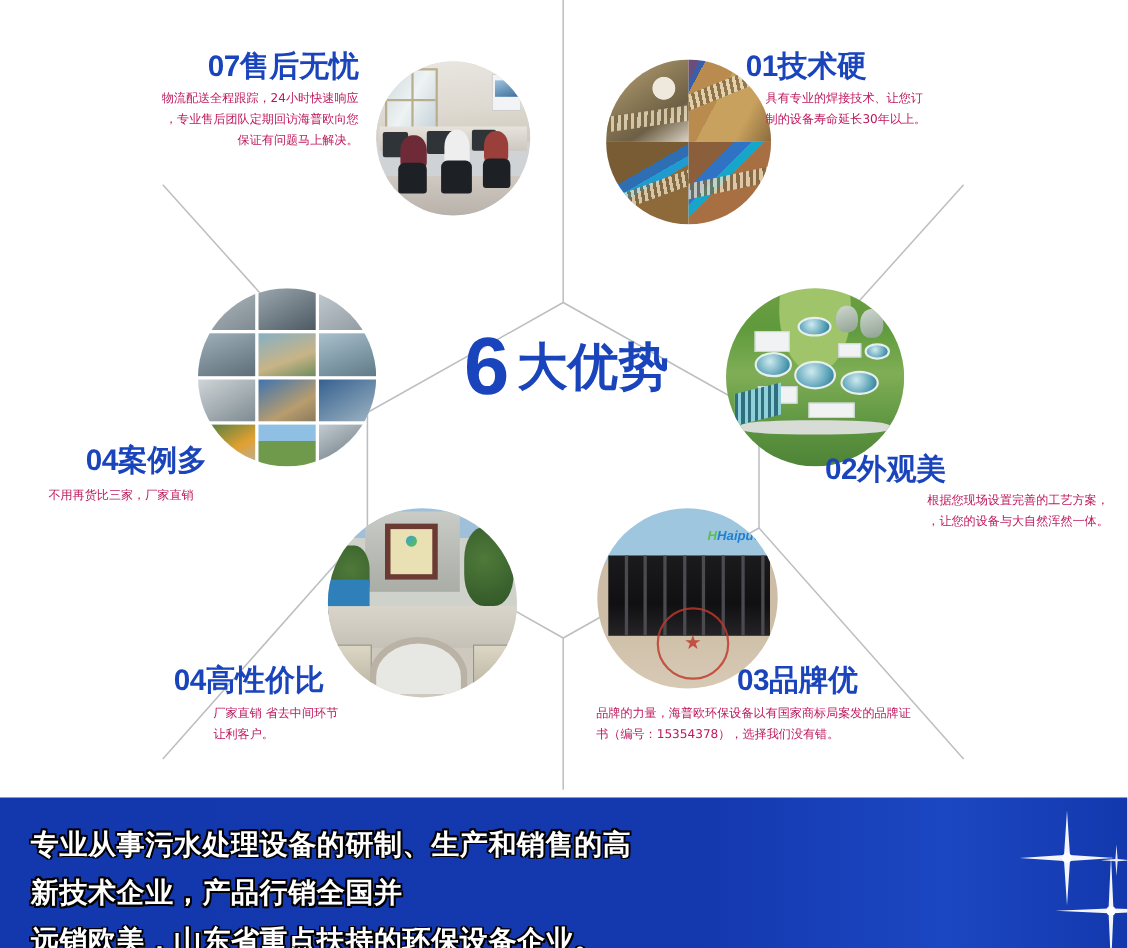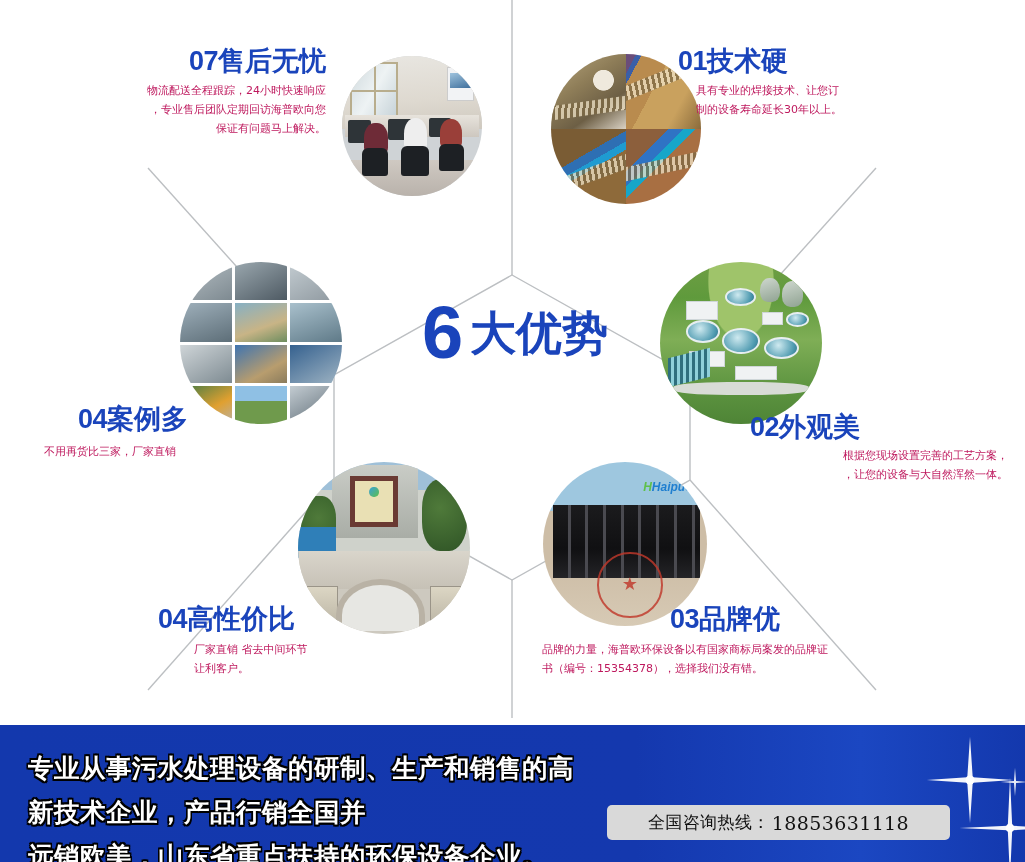--- a/index.html
+++ b/index.html
@@ -362,18 +362,14 @@
         <polygon points="50,8 53,47 92,50 53,53 50,92 47,53 8,50 47,47"></polygon>
       </g>
     </svg>
 
     <div class="banner-text">
       <div>专业从事污水处理设备的研制、生产和销售的高新技术企业，产品行销全国并</div>
       <div>远销欧美，山东省重点扶持的环保设备企业。</div>
     </div>
   </div>
 
-  <div class="hotline">
-    <span>全国咨询热线：</span>
-      <span class="num">18853631118</span>
-  </div>
 
 </div>
 
 </body></html>

